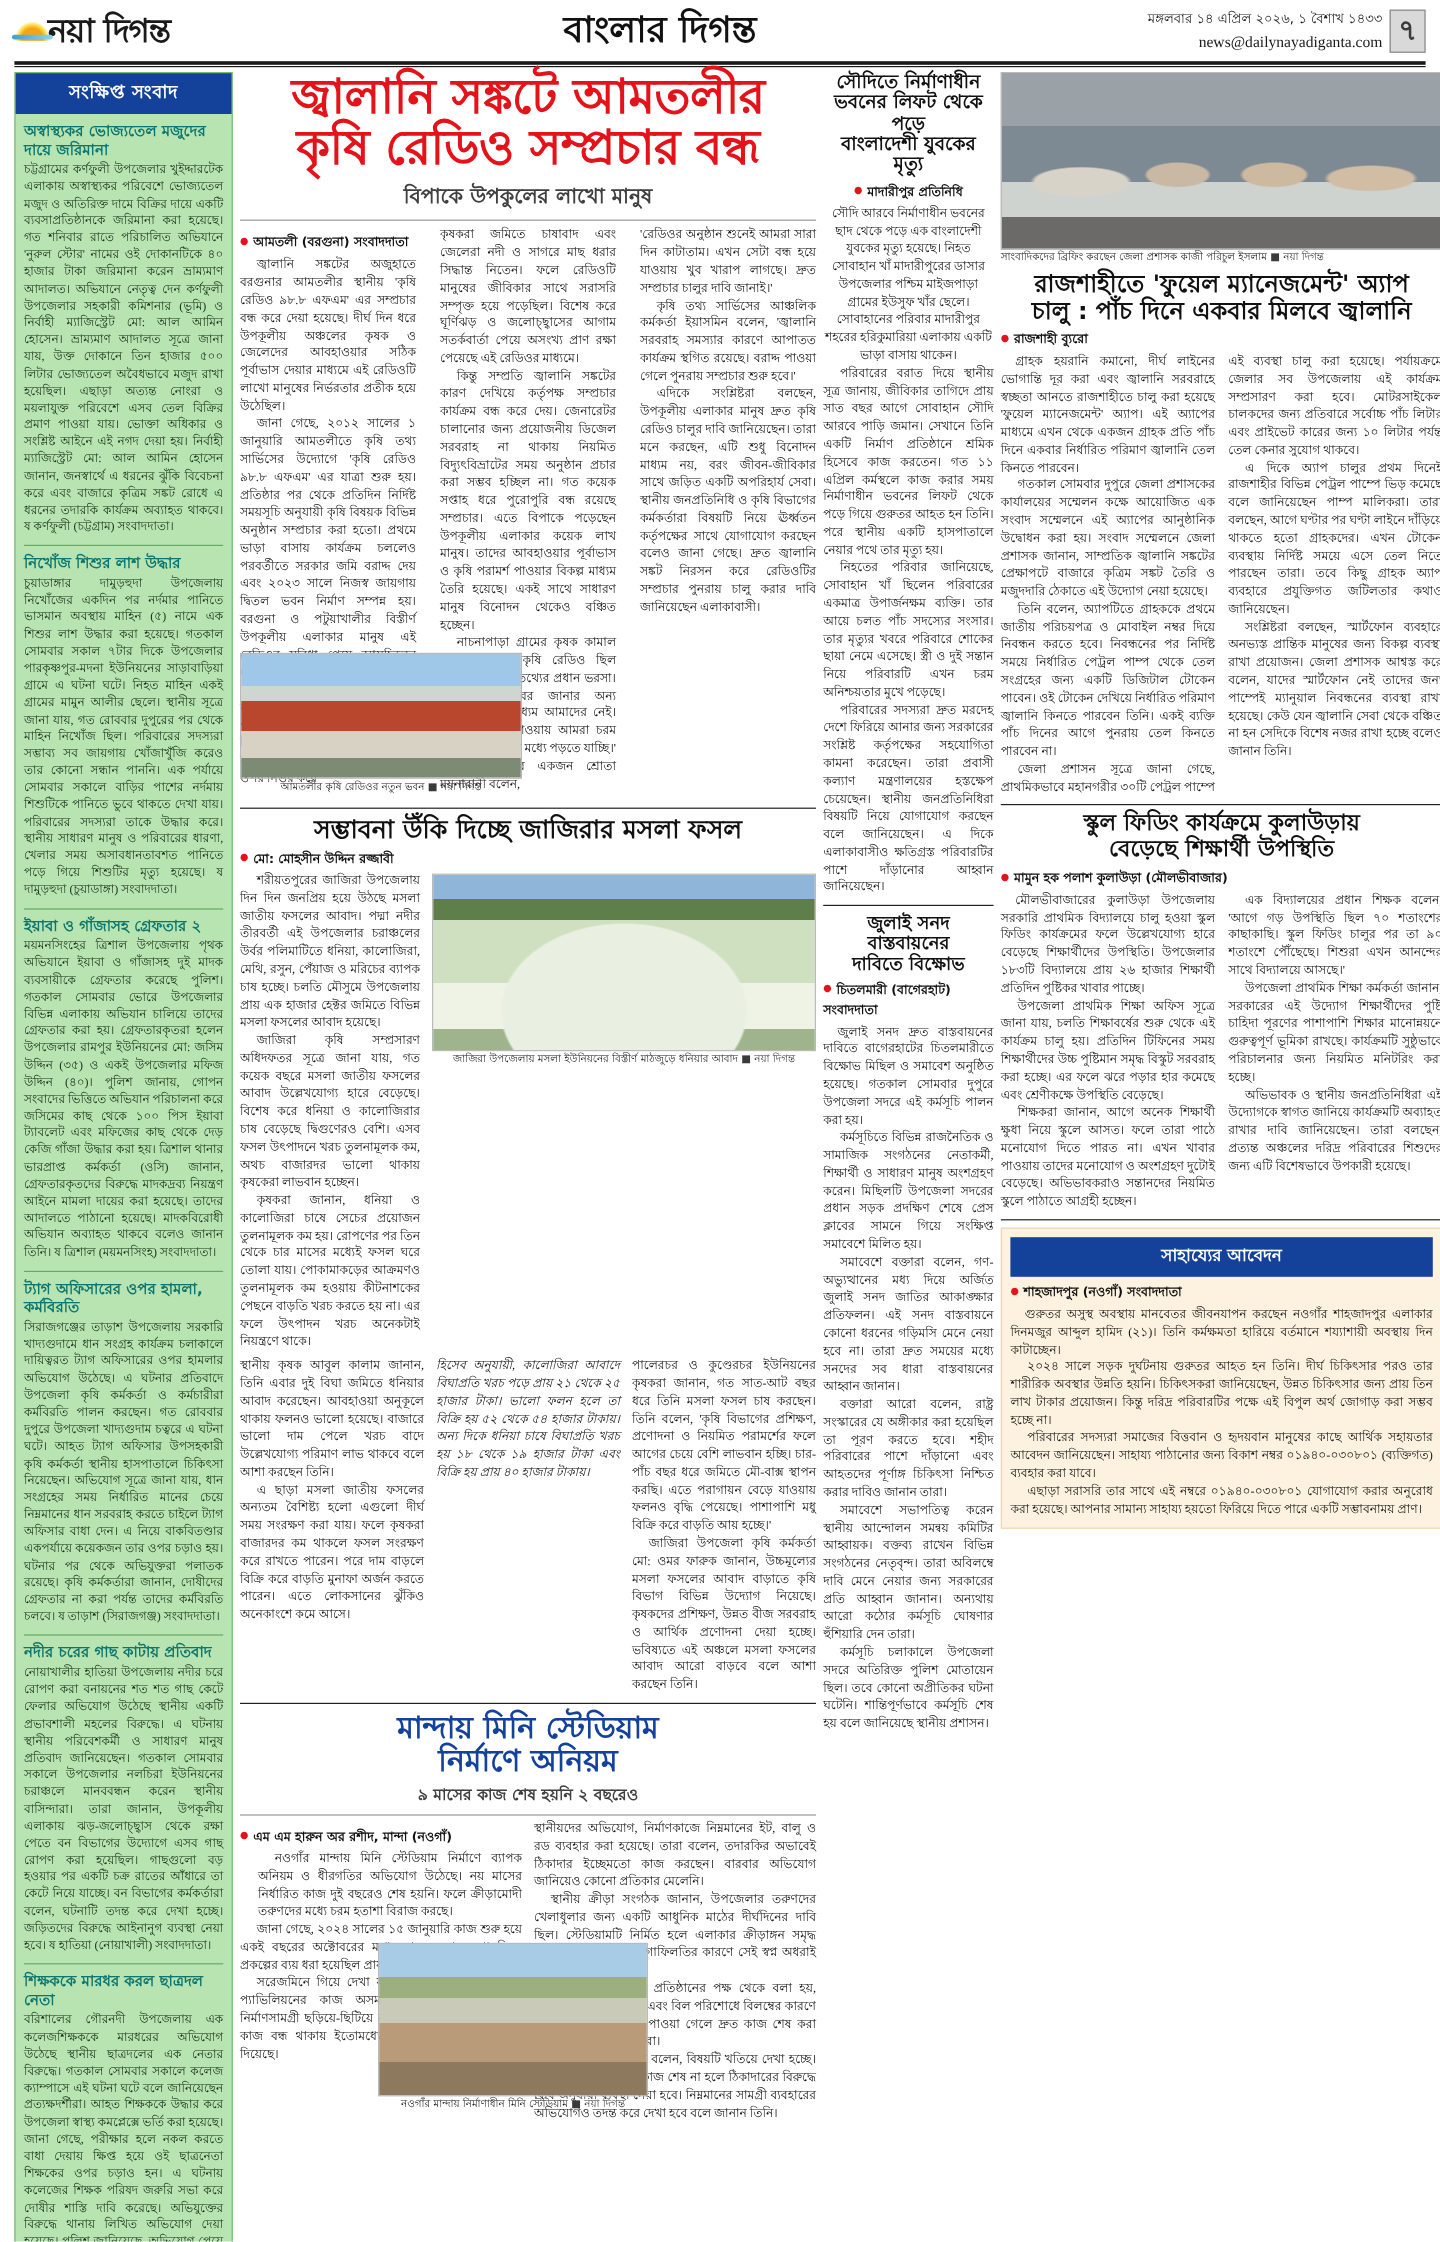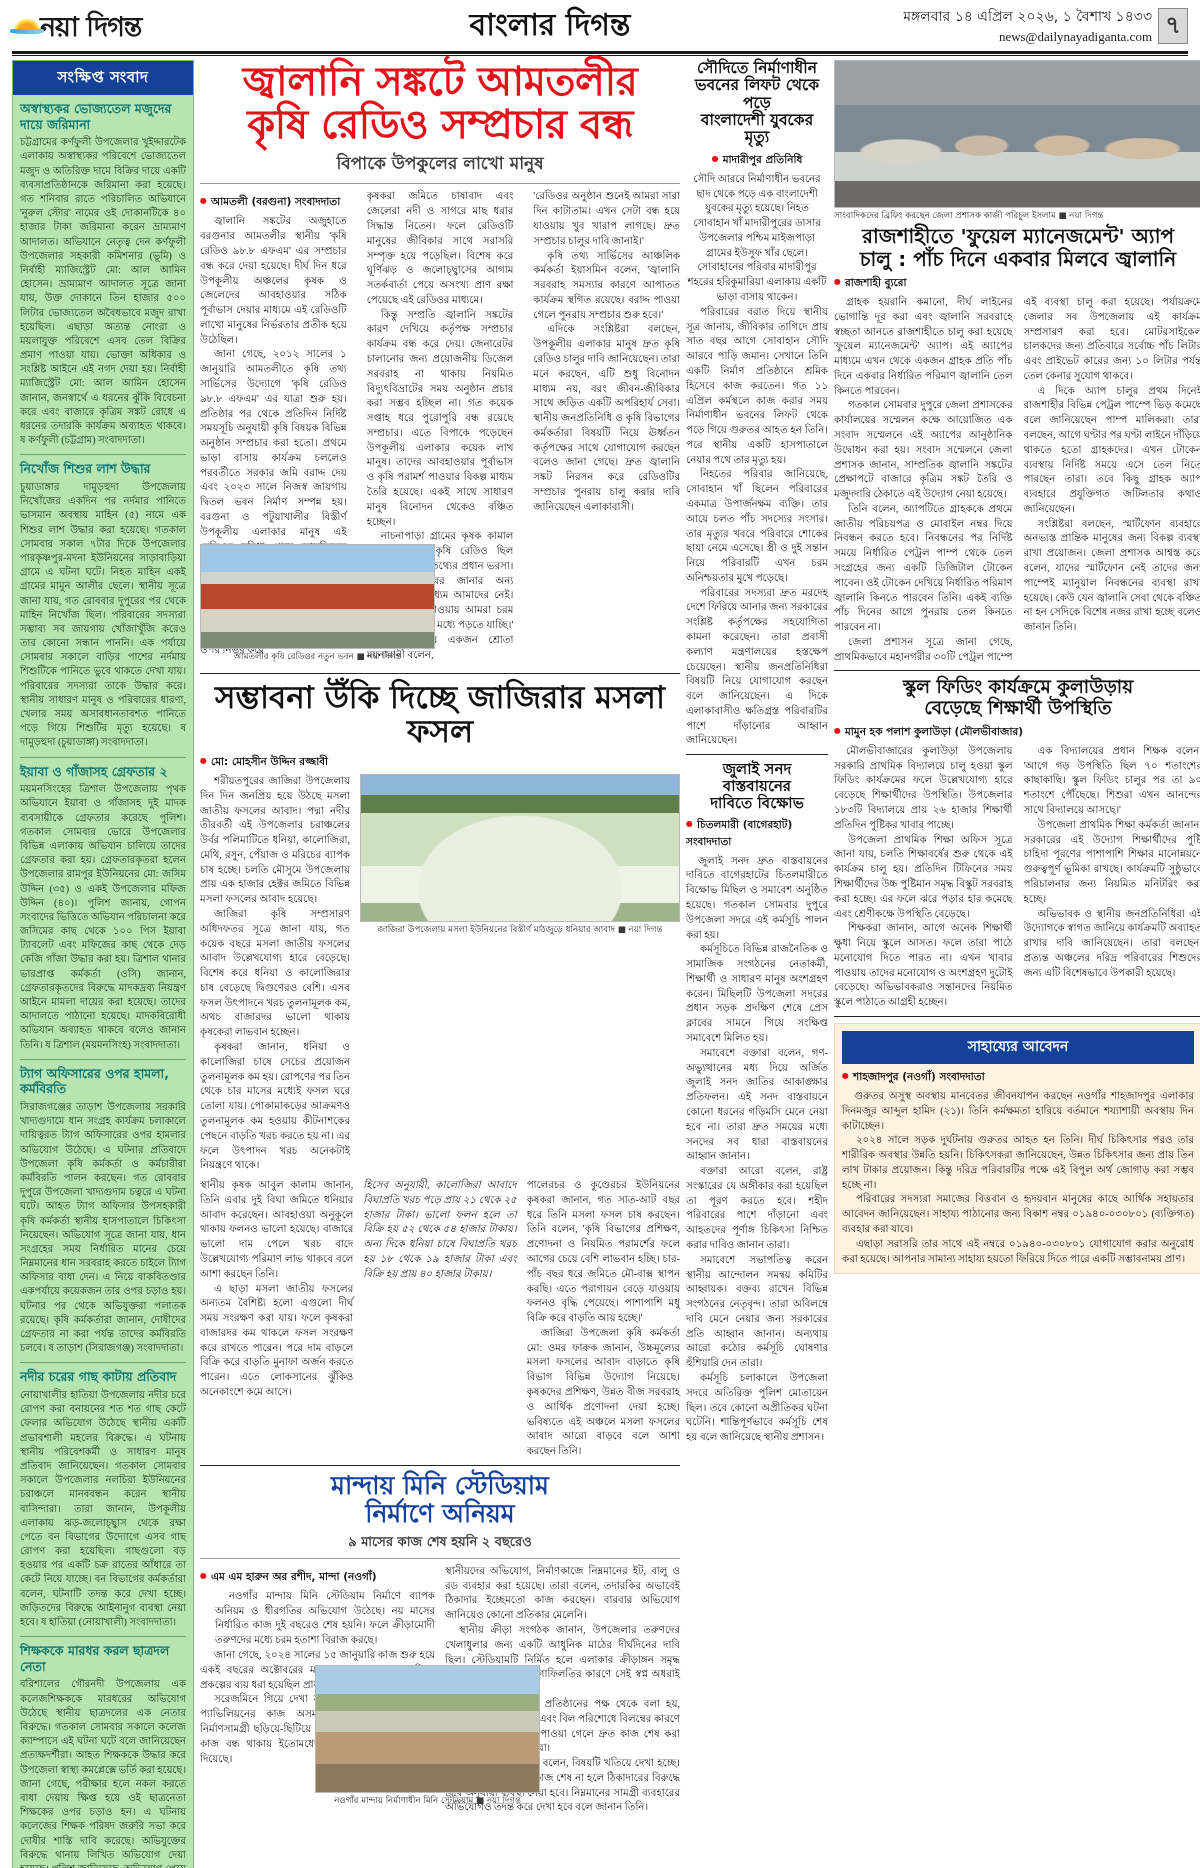--- a/index.html
+++ b/index.html
@@ -40,21 +40,21 @@
   .center-title {
     flex: 1; text-align: center;
     font-family: "DejaVu Serif", serif;
     font-size: 30px; font-weight: bold; color: #111; letter-spacing: 0px;
   }
   .masthead-right {
     width: 330px; text-align: right;
     display: flex; align-items: center; justify-content: flex-end; gap: 6px;
   }
   .mr-lines { font-size: 11.5px; line-height: 1.5; color: #1a1a1a; }
-  .mr-lines .date { font-family: "DejaVu Sans", sans-serif; font-size: 14px; }
+  .mr-lines .date { font-family: "DejaVu Sans", sans-serif; font-size: 11px; }
   .mr-lines .email { font-family: "Liberation Serif", serif; font-size: 13px; }
   .page-num {
     width: 30px; height: 36px; border: 1px solid #888;
     background: #d9d9d9; color: #3b3b3b;
     font-family: "DejaVu Sans", sans-serif; font-size: 24px; font-weight: bold;
     display: flex; align-items: center; justify-content: center;
   }
   .rule-thick { height: 3px; background: #1a1a1a; margin: 1px 4px 0 4px; }
   .rule-thin  { height: 1px; background: #1a1a1a; margin: 1px 4px 4px 4px; }
 
@@ -261,21 +261,21 @@
             <span>আমতলীর কৃষি রেডিওর নতুন ভবন</span>
             <span class="credit"> ■ </span>
             <span class="credit">নয়া দিগন্ত</span>
           </div>
         </div>
       </div>
 
       <div class="hr-b" style="margin-top:10px;"></div>
 
       <div>
-        <div class="hl-black" style="font-size:31px;">সম্ভাবনা উঁকি দিচ্ছে জাজিরার মসলা ফসল</div>
+        <div class="hl-black" style="font-size:21px;">সম্ভাবনা উঁকি দিচ্ছে জাজিরার মসলা ফসল</div>
         <div class="byline" style="text-align:left;">মো: মোহসীন উদ্দিন রজ্জাবী</div>
 
         <div style="display:flex; gap:10px; margin-top:2px;">
           <div style="flex:0 0 150px;">
             <p class="bodytext" style="text-indent:14px;">শরীয়তপুরের জাজিরা উপজেলায় দিন দিন জনপ্রিয় হয়ে উঠছে মসলা জাতীয় ফসলের আবাদ। পদ্মা নদীর তীরবর্তী এই উপজেলার চরাঞ্চলের উর্বর পলিমাটিতে ধনিয়া, কালোজিরা, মেথি, রসুন, পেঁয়াজ ও মরিচের ব্যাপক চাষ হচ্ছে। চলতি মৌসুমে উপজেলায় প্রায় এক হাজার হেক্টর জমিতে বিভিন্ন মসলা ফসলের আবাদ হয়েছে।</p>
             <p class="bodytext">জাজিরা কৃষি সম্প্রসারণ অধিদফতর সূত্রে জানা যায়, গত কয়েক বছরে মসলা জাতীয় ফসলের আবাদ উল্লেখযোগ্য হারে বেড়েছে। বিশেষ করে ধনিয়া ও কালোজিরার চাষ বেড়েছে দ্বিগুণেরও বেশি। এসব ফসল উৎপাদনে খরচ তুলনামূলক কম, অথচ বাজারদর ভালো থাকায় কৃষকেরা লাভবান হচ্ছেন।</p>
             <p class="bodytext">কৃষকরা জানান, ধনিয়া ও কালোজিরা চাষে সেচের প্রয়োজন তুলনামূলক কম হয়। রোপণের পর তিন থেকে চার মাসের মধ্যেই ফসল ঘরে তোলা যায়। পোকামাকড়ের আক্রমণও তুলনামূলক কম হওয়ায় কীটনাশকের পেছনে বাড়তি খরচ করতে হয় না। এর ফলে উৎপাদন খরচ অনেকটাই নিয়ন্ত্রণে থাকে।</p>
           </div>
           <div style="flex:1 1 0;">
             <div class="photo ph-field" style="height:148px;"></div>

